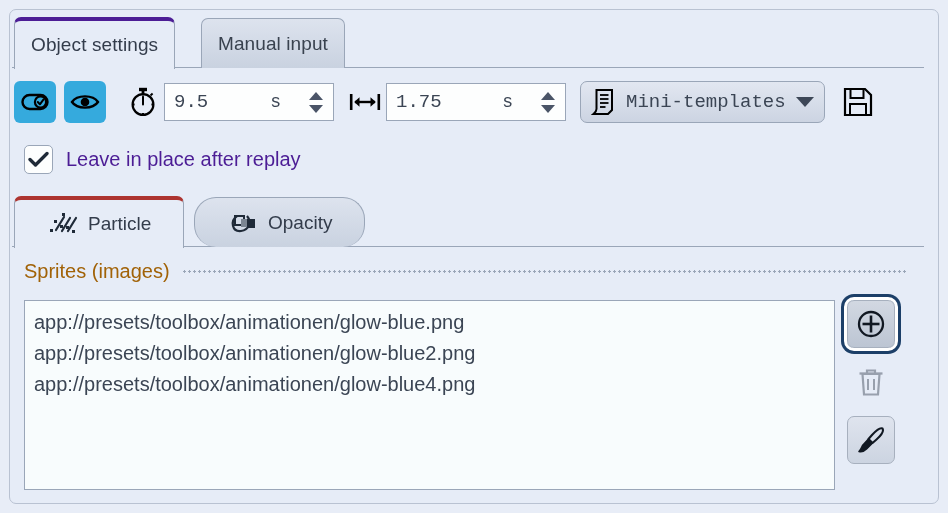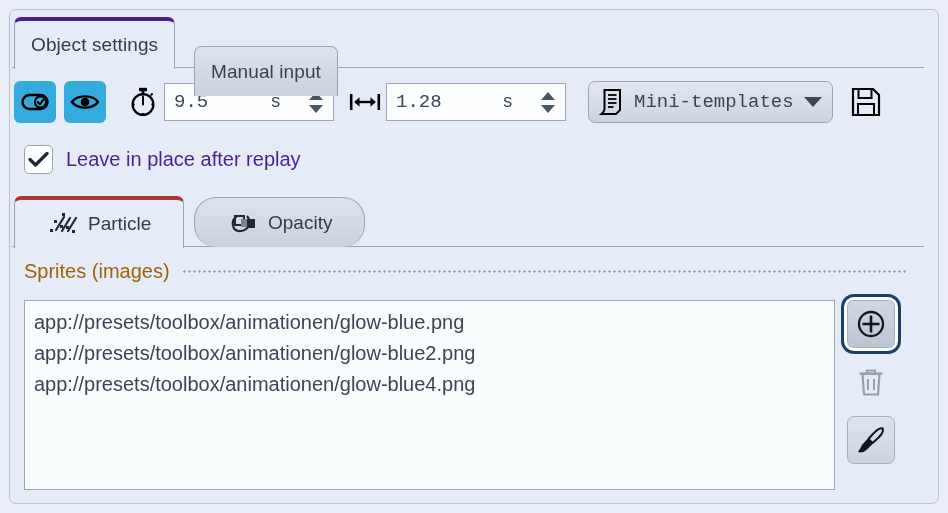--- a/index.html
+++ b/index.html
@@ -63,25 +63,24 @@
   .tab.active {
     left: 14px;
     background: #e6ecf7;
     border-top: 4px solid #4c1d95;
     z-index: 3;
     height: 52px;
     top: 5px;
     box-shadow: 0 2px 0 0 #e6ecf7;
   }
   .tab.inactive {
-    left: 194px;
+    left: 201px;
     background: linear-gradient(#dde3ee, #c9d2e0);
     color: #39424f;
     z-index: 1;
-    margin-top: 28px;
   }
 
   
   .toolbar {
     position: absolute;
     left: 14px; top: 76px;
     width: 900px; height: 52px;
     display: flex;
     align-items: center;
     font-family: Liberation Mono, monospace;
@@ -145,21 +144,21 @@
     border-bottom: 8px solid #4a5467;
   }
   .tri-down {
     width: 0; height: 0;
     border-left: 7px solid transparent;
     border-right: 7px solid transparent;
     border-top: 8px solid #4a5467;
   }
 
   .combo {
-    margin-left: 22px;
+    margin-left: 14px;
     width: 245px; height: 42px;
     background: linear-gradient(#e2e7f1, #ccd4e2);
     border: 1px solid #9aa6b8;
     border-radius: 7px;
     box-sizing: border-box;
     display: flex;
     align-items: center;
     padding: 0 10px;
     flex: none;
   }
@@ -389,21 +388,21 @@
       <svg width="32" height="24" viewBox="0 0 32 24">
         <line x1="2.2" y1="4" x2="2.2" y2="20" stroke="#000" stroke-width="2.6"></line>
         <line x1="29.8" y1="4" x2="29.8" y2="20" stroke="#000" stroke-width="2.6"></line>
         <line x1="6" y1="12" x2="26" y2="12" stroke="#000" stroke-width="2.4"></line>
         <path d="M10.5 7.2 L5.2 12 L10.5 16.8 Z" fill="#000"></path>
         <path d="M21.5 7.2 L26.8 12 L21.5 16.8 Z" fill="#000"></path>
       </svg>
     </span>
 
     <div class="spin w2">
-      <span class="val">1.28</span>
+      <span class="val">1.75</span>
       <span class="unit">s</span>
       <span class="arrows">
         <span class="tri-up"></span>
         <span class="tri-down"></span>
       </span>
     </div>
 
     <div class="combo">
       <span class="glyph-static">
         <svg width="26" height="28" viewBox="0 0 26 28">

